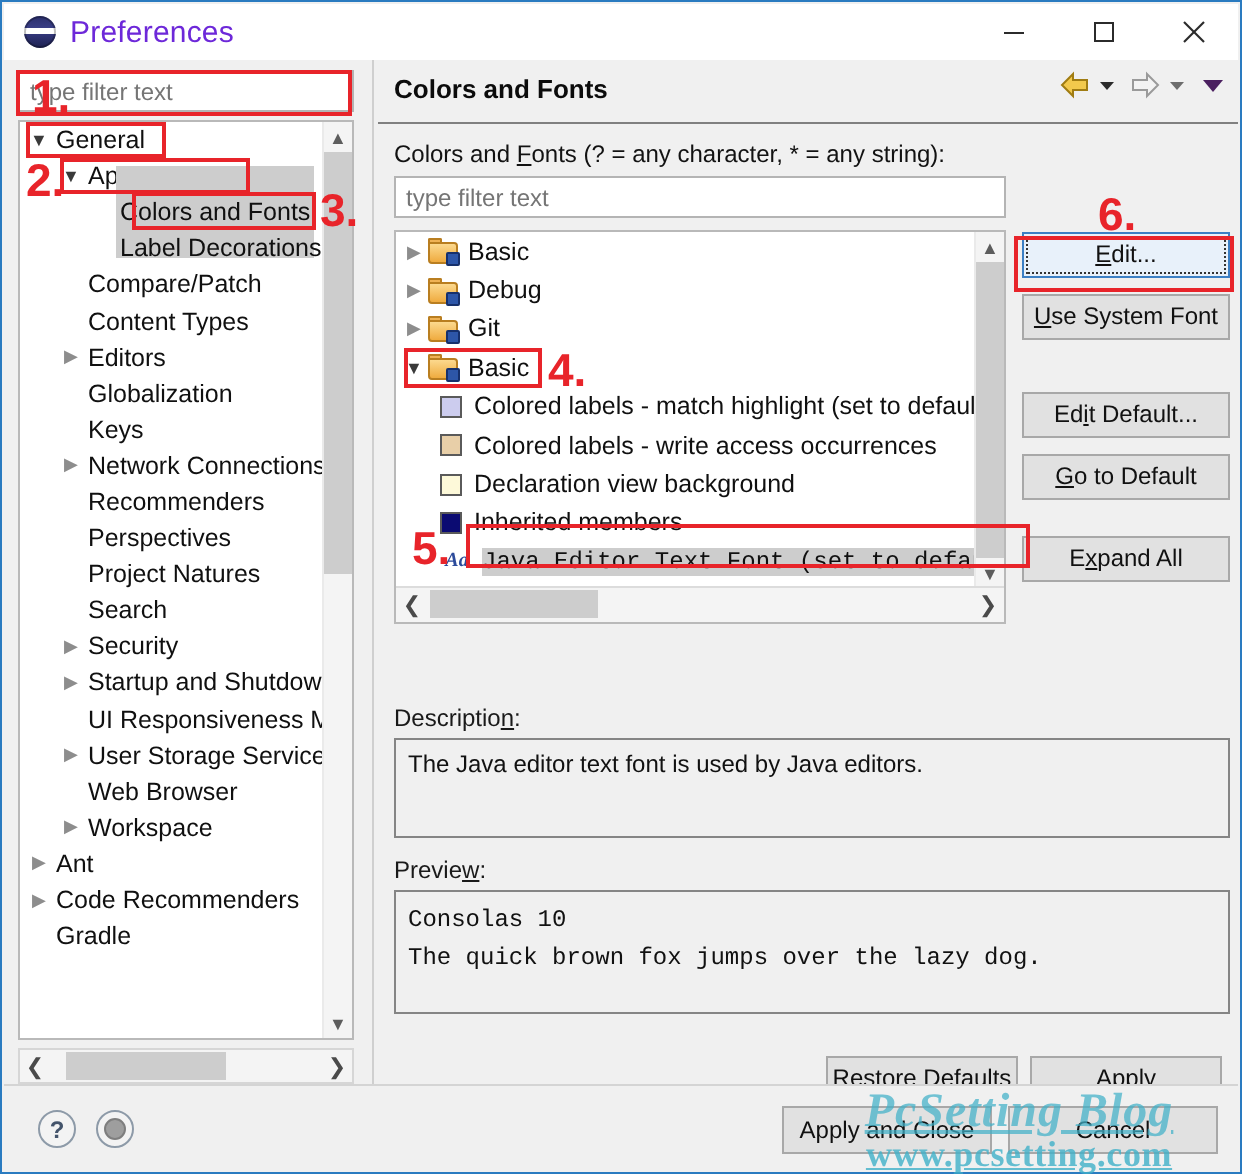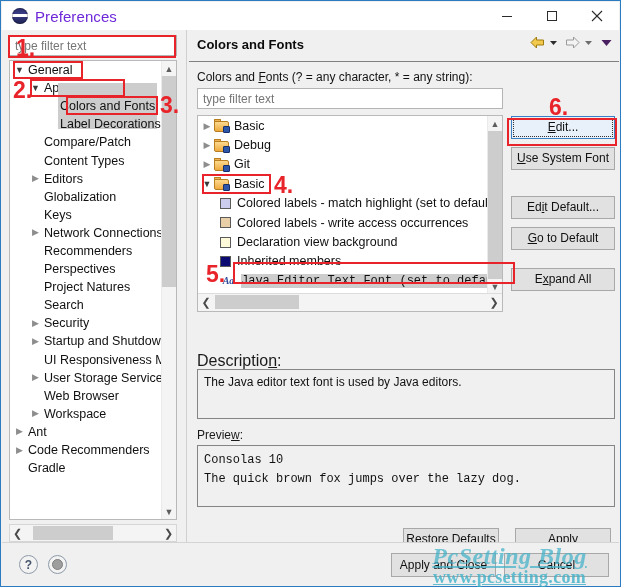--- a/index.html
+++ b/index.html
@@ -157,32 +157,32 @@
     display:block;width:104px;height:23px;box-sizing:border-box;
     background:#e1e1e1;border:1px solid #a8a8a8;
     font-family:"Liberation Sans",sans-serif;font-size:12px;color:#111;
     text-align:center;line-height:21px;padding:0;cursor:default;
   }
   .btn.primary{background:#e8f1fa;border:1px solid #3b7fc4;outline:1px dotted #333;outline-offset:-3px;}
   .btn.disabled{color:#a0a0a0;background:#e1e1e1;border-color:#bdbdbd;}
   .btn u{text-decoration:underline;}
   .gap-s{height:8px;} .gap-m{height:18px;}
   
-  .desc-label{position:absolute;left:8px;top:322px;font-size:16px;}
+  .desc-label{position:absolute;left:8px;top:322px;font-size:12px;}
   .desc-box{
     position:absolute;left:8px;top:339px;width:418px;height:50px;box-sizing:border-box;
     background:#f0f0f0;border:1px solid #858585;font-size:12px;padding:5px 6px;color:#111;
   }
   .prev-label{position:absolute;left:8px;top:398px;font-size:12px;}
   .prev-box{
     position:absolute;left:8px;top:415px;width:418px;height:62px;box-sizing:border-box;
     background:#f0f0f0;border:1px solid #858585;padding:5px 6px;
     font-family:"Liberation Mono",monospace;font-size:12px;color:#111;line-height:1.55;
   }
-  .botbtns{position:absolute;right:8px;top:498px;display:flex;gap:16px;justify-content:space-between;}
+  .botbtns{position:absolute;right:8px;top:498px;display:flex;gap:6px;justify-content:space-between;}
   .botbtns .btn{width:96px;}
   
   .footer{
     position:absolute;left:1px;right:1px;bottom:1px;height:42px;
     background:#f0f0f0;border-top:1px solid #d4d4d4;
   }
   .circ{
     position:absolute;width:19px;height:19px;border-radius:50%;
     border:1px solid #8d9aa8;box-sizing:border-box;
     display:flex;align-items:center;justify-content:center;

